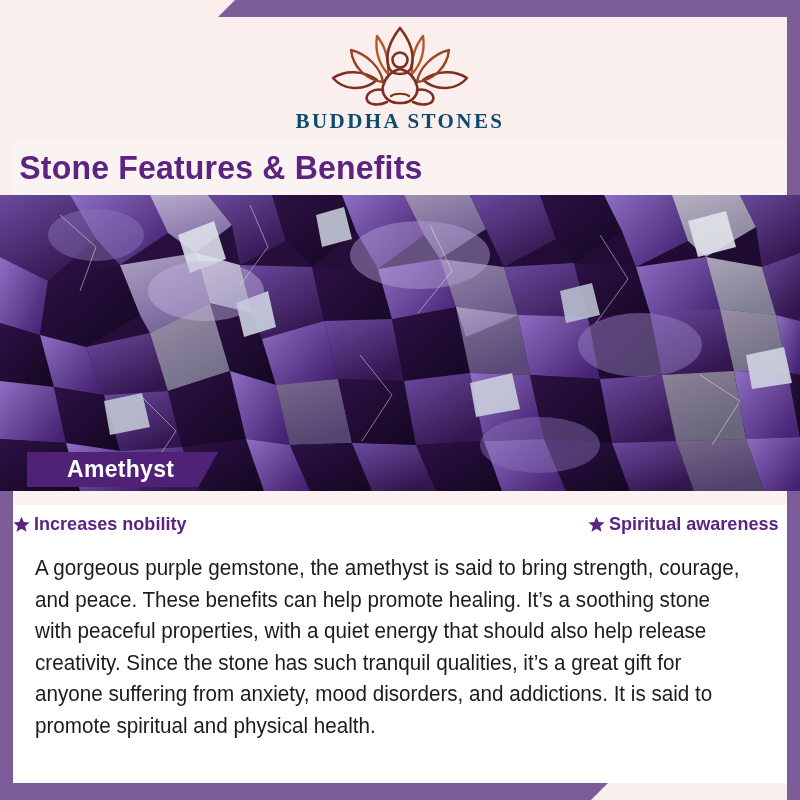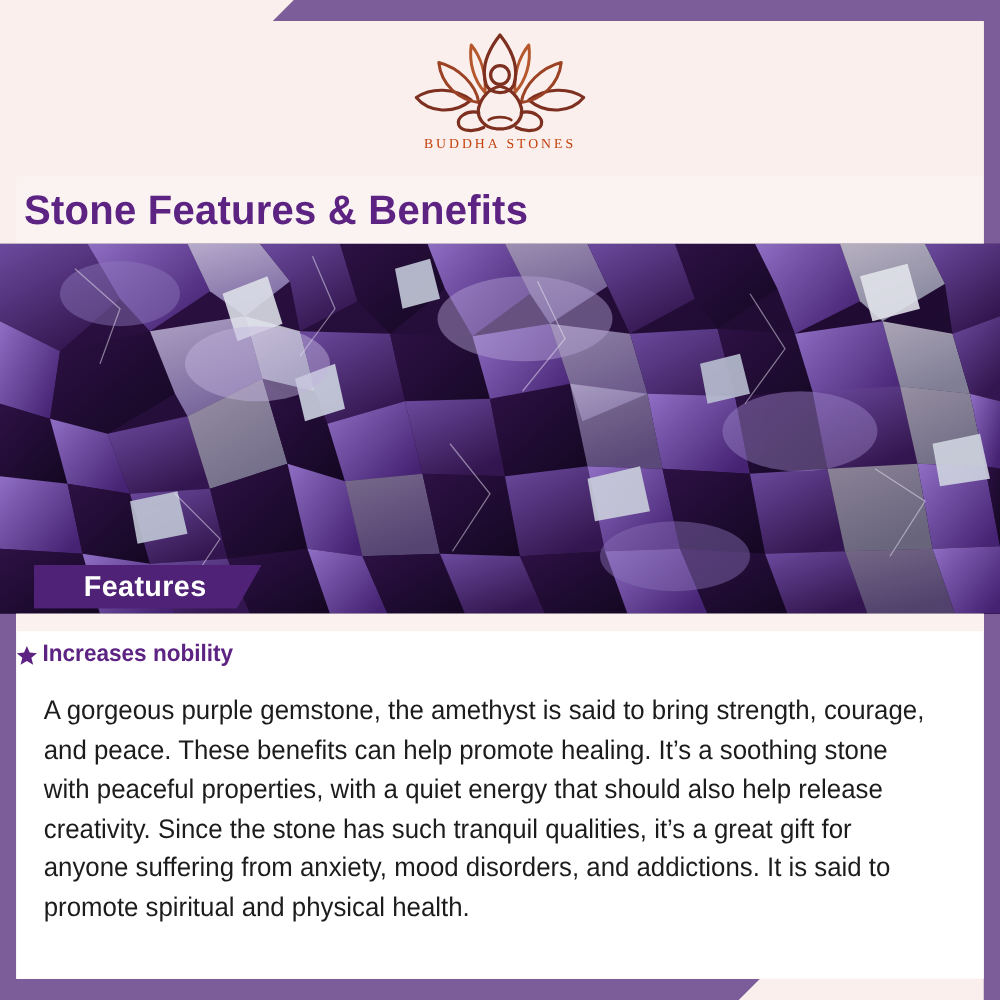--- a/index.html
+++ b/index.html
@@ -74,24 +74,24 @@
     padding-top: 9px;
   }
   .logo-mark {
     width: 150px;
     height: 82px;
     display: block;
   }
   .logo-word {
     margin-top: 1px;
     font-family: "Liberation Serif", serif;
-    font-size: 11px;
+    font-size: 21px;
     letter-spacing: 2.4px;
-    color: #c2410c;
-    font-weight: 400;
+    color: #0c4a6e;
+    font-weight: 700;
     white-space: nowrap;
   }
 
   
   .title-strip {
     position: absolute;
     top: 141px;
     left: 13px;
     right: 13px;
     height: 54px;
@@ -371,31 +371,37 @@
         <path d="M430 30 L452 76 L418 118"></path>
         <path d="M600 40 L628 84 L596 128"></path>
         <path d="M700 180 L740 206 L712 250"></path>
         <path d="M140 200 L176 236 L148 278"></path>
         <path d="M360 160 L392 200 L362 246"></path>
       </g>
     </svg>
   </div>
 
   <div class="stone-banner">
-    <span class="stone-banner-text">Features</span>
+    <span class="stone-banner-text">Amethyst</span>
   </div>
 
   <div class="panel">
     <div class="panel-top-tint"></div>
 
     <div class="features">
       <div class="feature">
         <svg class="star-icon" viewBox="0 0 24 24">
           <polygon points="12,1 15.2,8.6 23.4,9.2 17.1,14.5 19.1,22.4 12,18 4.9,22.4 6.9,14.5 0.6,9.2 8.8,8.6" fill="#5c2383"></polygon>
         </svg>
         <span class="feature-label">Increases nobility</span>
       </div>
+      <div class="feature">
+        <svg class="star-icon" viewBox="0 0 24 24">
+          <polygon points="12,1 15.2,8.6 23.4,9.2 17.1,14.5 19.1,22.4 12,18 4.9,22.4 6.9,14.5 0.6,9.2 8.8,8.6" fill="#5c2383"></polygon>
+        </svg>
+        <span class="feature-label">Spiritual awareness</span>
+      </div>
     </div>
 
     <div class="body-copy">A gorgeous purple gemstone, the amethyst is said to bring strength, courage, and peace. These benefits can help promote healing. It’s a soothing stone with peaceful properties, with a quiet energy that should also help release creativity. Since the stone has such tranquil qualities, it’s a great gift for anyone suffering from anxiety, mood disorders, and addictions. It is said to promote spiritual and physical health.</div>
   </div>
 
 </div>
 
 </body></html>

